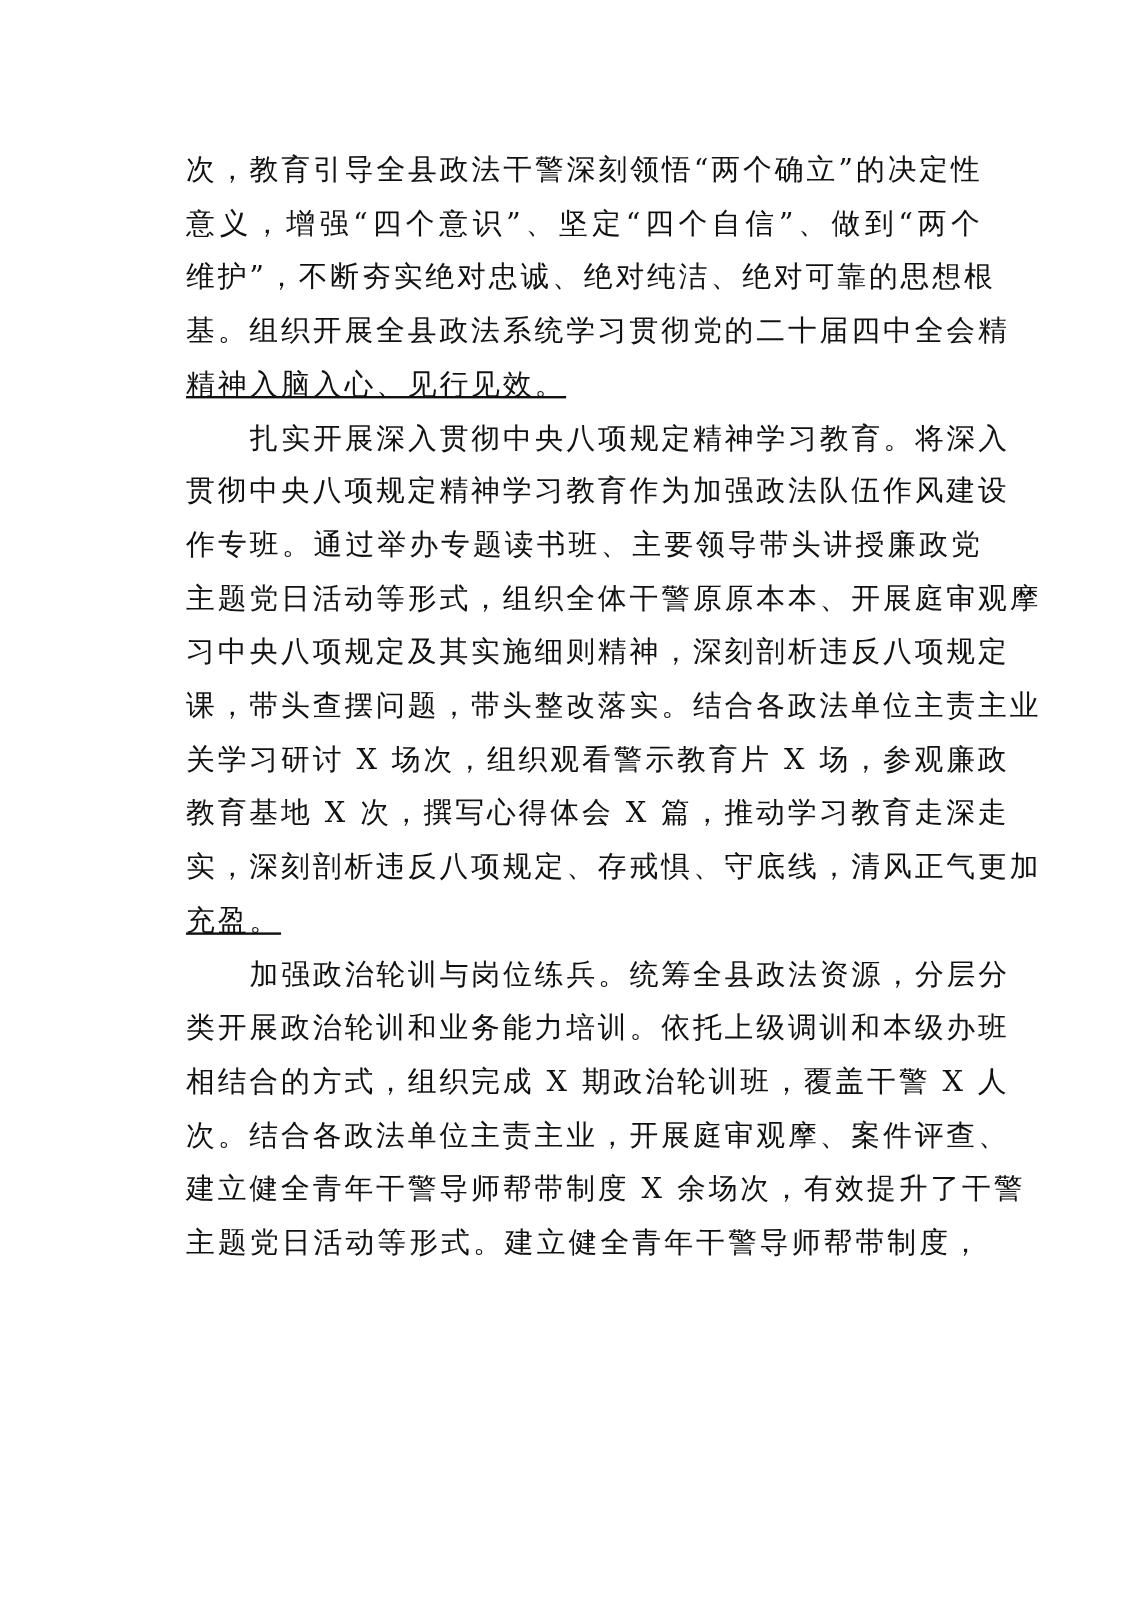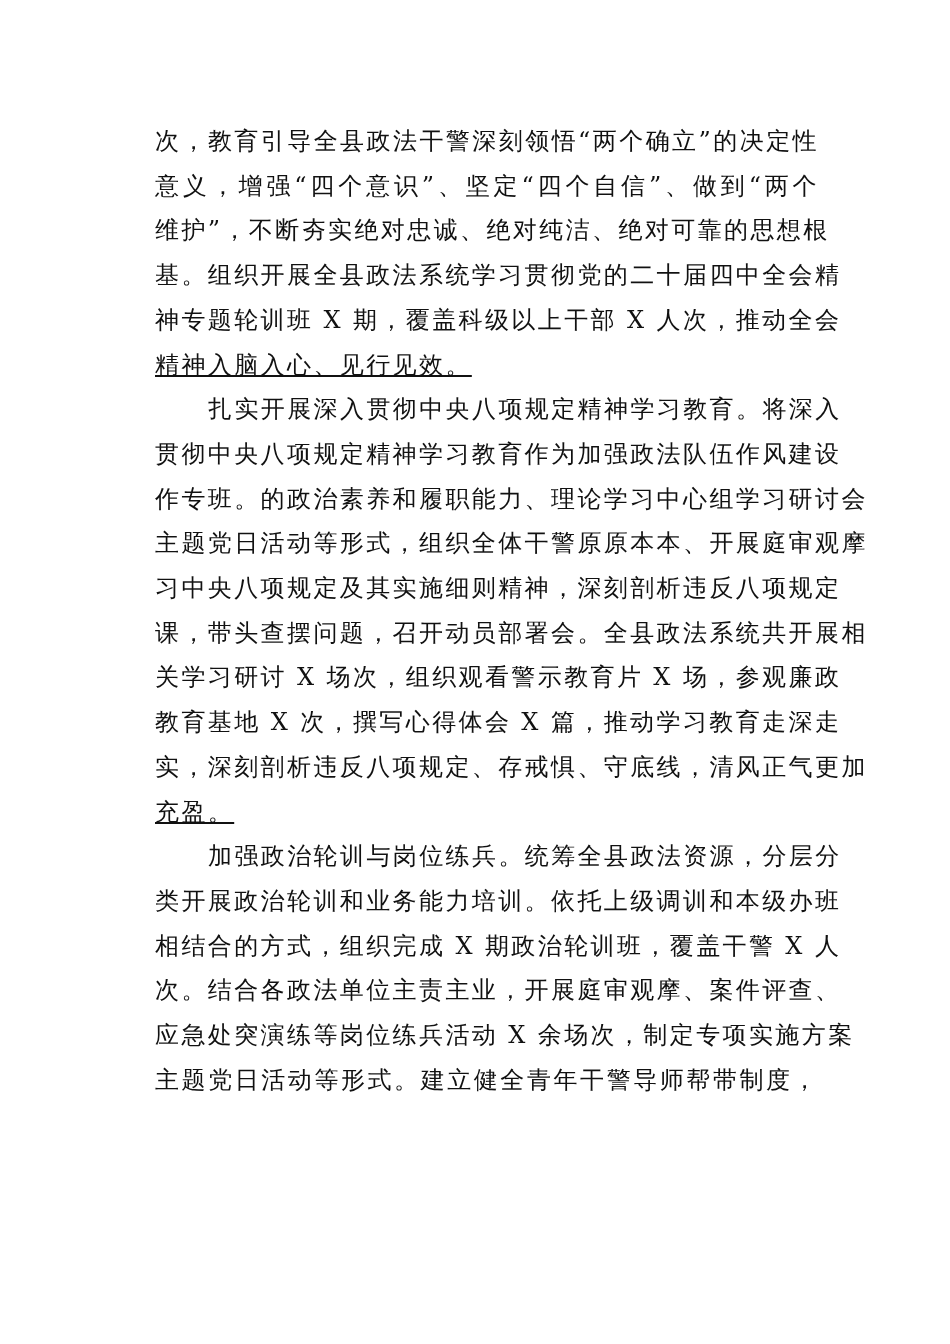--- a/index.html
+++ b/index.html
@@ -31,40 +31,39 @@
 <body>
 
 <div class="page">
   <div class="body-text">
 
     <p class="para">
       <span class="line">次，教育引导全县政法干警深刻领悟“两个确立”的决定性</span>
       <span class="line">意义，增强“四个意识”、坚定“四个自信”、做到“两个</span>
       <span class="line">维护”，不断夯实绝对忠诚、绝对纯洁、绝对可靠的思想根</span>
       <span class="line">基。组织开展全县政法系统学习贯彻党的二十届四中全会精</span>
-      <span class="line">神专题轮训班 X 期，覆盖科级以上干部 X 人次，推动全会</span>
       <span class="line last">精神入脑入心、见行见效。</span>
     </p>
 
     <p class="para">
       <span class="line" style="padding-left:53px">扎实开展深入贯彻中央八项规定精神学习教育。将深入</span>
       <span class="line">贯彻中央八项规定精神学习教育作为加强政法队伍作风建设</span>
-      <span class="line">作专班。的政治素养和履职能力、理论学习中心组学习研讨会</span>
+      <span class="line">作专班。通过举办专题读书班、主要领导带头讲授廉政党</span>
       <span class="line">主题党日活动等形式，组织全体干警原原本本、开展庭审观摩</span>
       <span class="line">习中央八项规定及其实施细则精神，深刻剖析违反八项规定</span>
-      <span class="line">课，带头查摆问题，召开动员部署会。全县政法系统共开展相</span>
+      <span class="line">课，带头查摆问题，带头整改落实。结合各政法单位主责主业</span>
       <span class="line">关学习研讨 X 场次，组织观看警示教育片 X 场，参观廉政</span>
       <span class="line">教育基地 X 次，撰写心得体会 X 篇，推动学习教育走深走</span>
       <span class="line">实，深刻剖析违反八项规定、存戒惧、守底线，清风正气更加</span>
       <span class="line last">充盈。</span>
     </p>
 
     <p class="para">
       <span class="line" style="padding-left:53px">加强政治轮训与岗位练兵。统筹全县政法资源，分层分</span>
       <span class="line">类开展政治轮训和业务能力培训。依托上级调训和本级办班</span>
       <span class="line">相结合的方式，组织完成 X 期政治轮训班，覆盖干警 X 人</span>
       <span class="line">次。结合各政法单位主责主业，开展庭审观摩、案件评查、</span>
-      <span class="line">应急处突演练等岗位练兵活动 X 余场次，制定专项实施方案</span>
+      <span class="line">建立健全青年干警导师帮带制度 X 余场次，有效提升了干警</span>
       <span class="line">主题党日活动等形式。建立健全青年干警导师帮带制度，</span>
     </p>
 
   </div>
 </div>
 
 </body></html>

